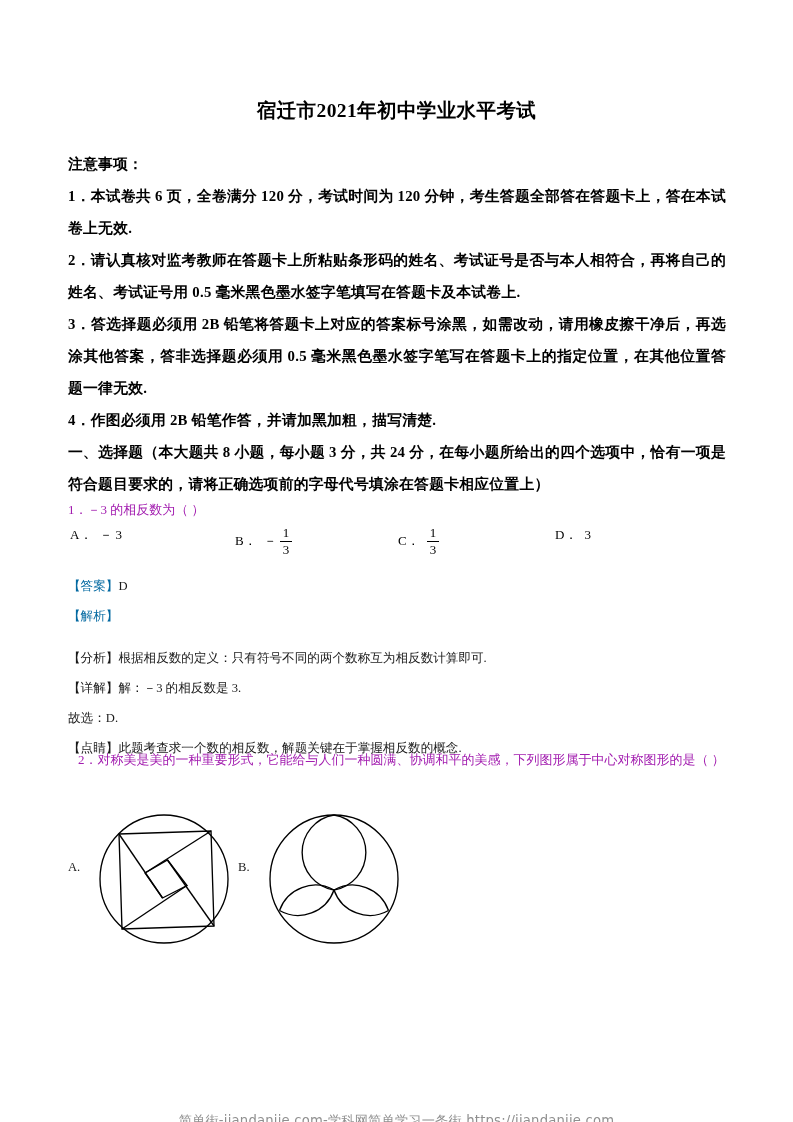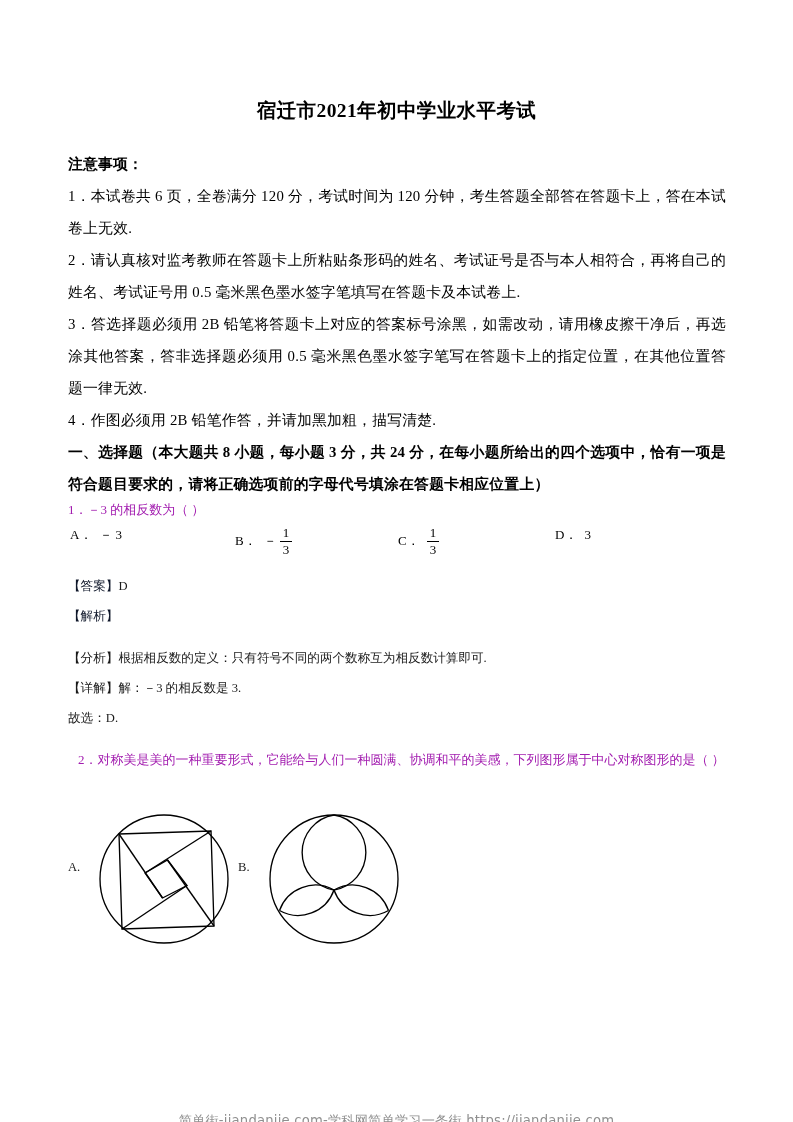--- a/index.html
+++ b/index.html
@@ -45,21 +45,21 @@
     margin-top: 12px;
   }
   .notice-head {
     font-size: 14.8px;
     font-weight: bold;
     line-height: 32px;
     letter-spacing: 0.2px;
   }
   .notice-item {
     font-size: 14.8px;
-    font-weight: normal;
+    font-weight: bold;
     line-height: 32px;
     letter-spacing: 0.25px;
     text-align: justify;
     text-justify: inter-ideograph;
   }
   .section-head {
     font-size: 14.8px;
     font-weight: bold;
     line-height: 32px;
     letter-spacing: 0.25px;
@@ -119,21 +119,21 @@
 
   
   .exp-line {
     font-size: 12.6px;
     line-height: 30px;
     color: #1a1a1a;
     text-align: justify;
     text-justify: inter-ideograph;
   }
   .tag-blue {
-    color: #0f172a;
+    color: #0369a1;
   }
 
   
   .figures {
     position: absolute;
     left: 62px;
     top: 800px;
     width: 680px;
     height: 165px;
   }
@@ -217,20 +217,21 @@
 
     <div class="exp-line">
       <span class="tag-blue">【解析】</span>
     </div>
 
     <div class="exp-line" style="height:12px;"></div>
 
     <div class="exp-line">【分析】根据相反数的定义：只有符号不同的两个数称互为相反数计算即可.</div>
     <div class="exp-line">【详解】解：－3 的相反数是 3.</div>
     <div class="exp-line">故选：D.</div>
+    <div class="exp-line">【点睛】此题考查求一个数的相反数，解题关键在于掌握相反数的概念.</div>
   </div>
 
   <div class="q-block" style="top:745px;margin-left:10px;">
     <div class="q-stem">2．对称美是美的一种重要形式，它能给与人们一种圆满、协调和平的美感，下列图形属于中心对称图形的是（  ）</div>
   </div>
 
   <div class="figures">
 
     <div class="fig-label" style="left:6px; top:60px;">A.</div>
 

